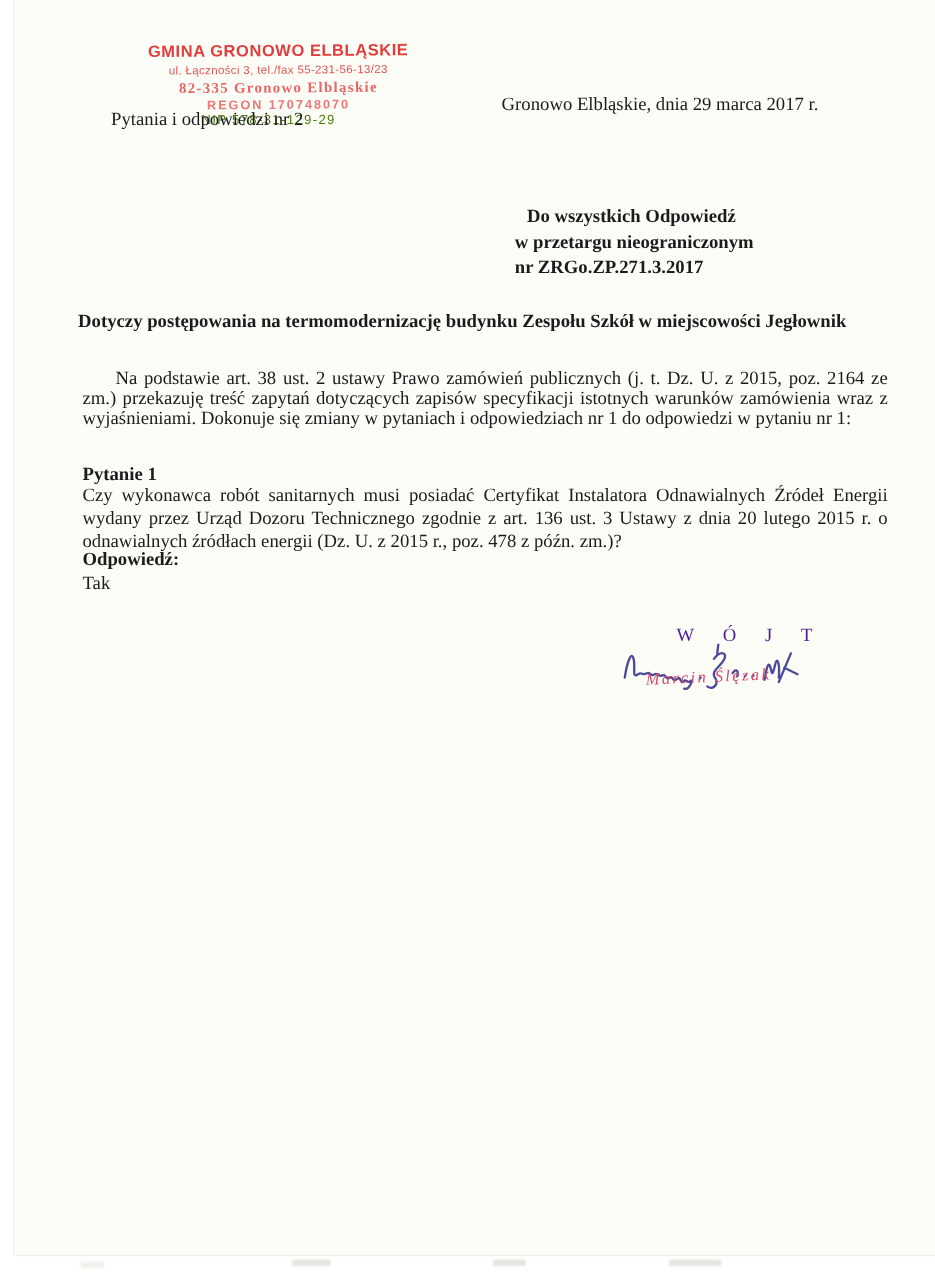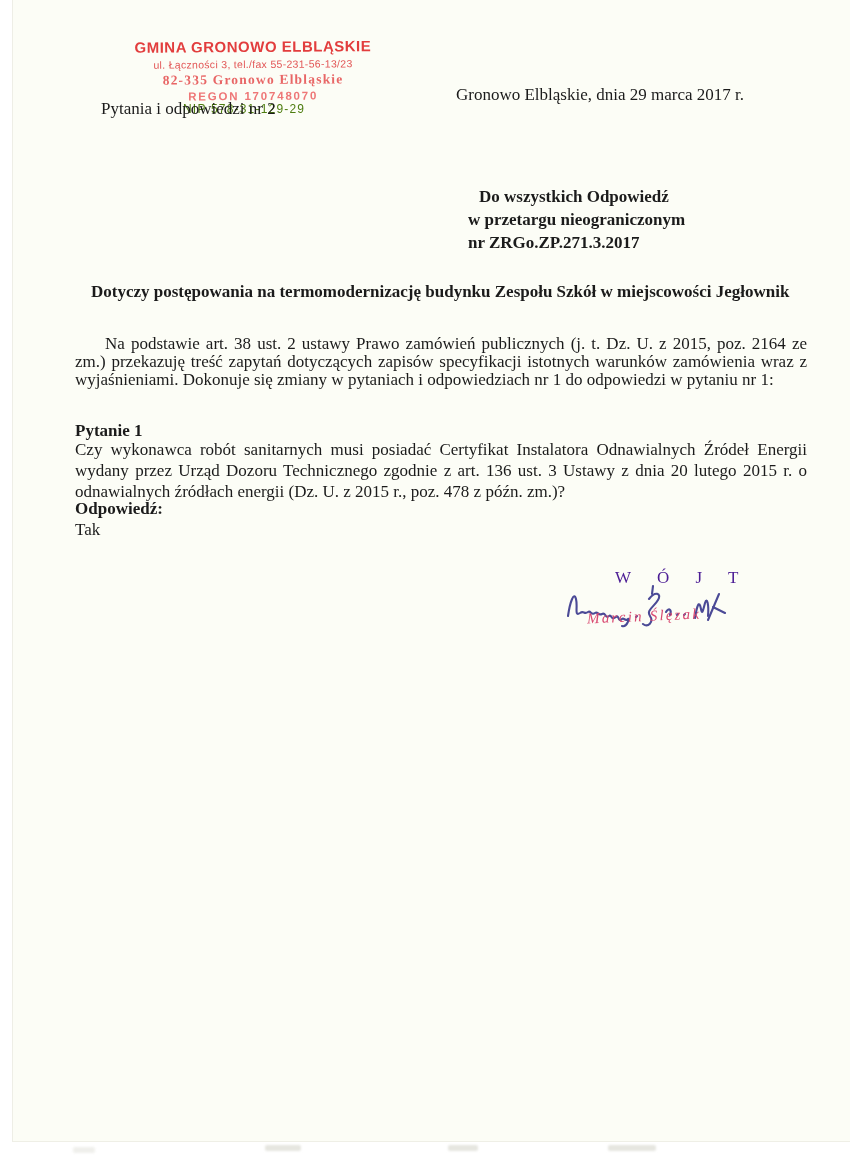--- a/index.html
+++ b/index.html
@@ -31,21 +31,21 @@
     font-family:"Liberation Sans", sans-serif;
     font-size:12px;font-weight:400;letter-spacing:1.2px;color:#4d7c0f;
     white-space:nowrap;
   }
   
   .doc-label{position:absolute;left:88px;top:99px;font-size:17px;text-align:center;}
   .date-line{position:absolute;left:443px;top:85px;font-size:17px;}
   .recipient{position:absolute;left:455px;top:185px;font-size:17px;font-weight:700;line-height:23px;}
   .recipient .r1{padding-left:11px;}
   .subject{
-    position:absolute;left:78px;top:281px;width:732px;
+    position:absolute;left:58px;top:281px;width:732px;
     font-size:17px;font-weight:700;line-height:22px;text-align:justify;
   }
   .intro{
     position:absolute;left:62px;top:335px;width:732px;
     font-size:17px;line-height:18px;text-align:justify;text-indent:30px;
   }
   .q-label{position:absolute;left:62px;top:421px;font-size:17px;font-weight:700;}
   .q-text{
     position:absolute;left:62px;top:440px;width:732px;
     font-size:17px;line-height:20.8px;text-align:justify;

